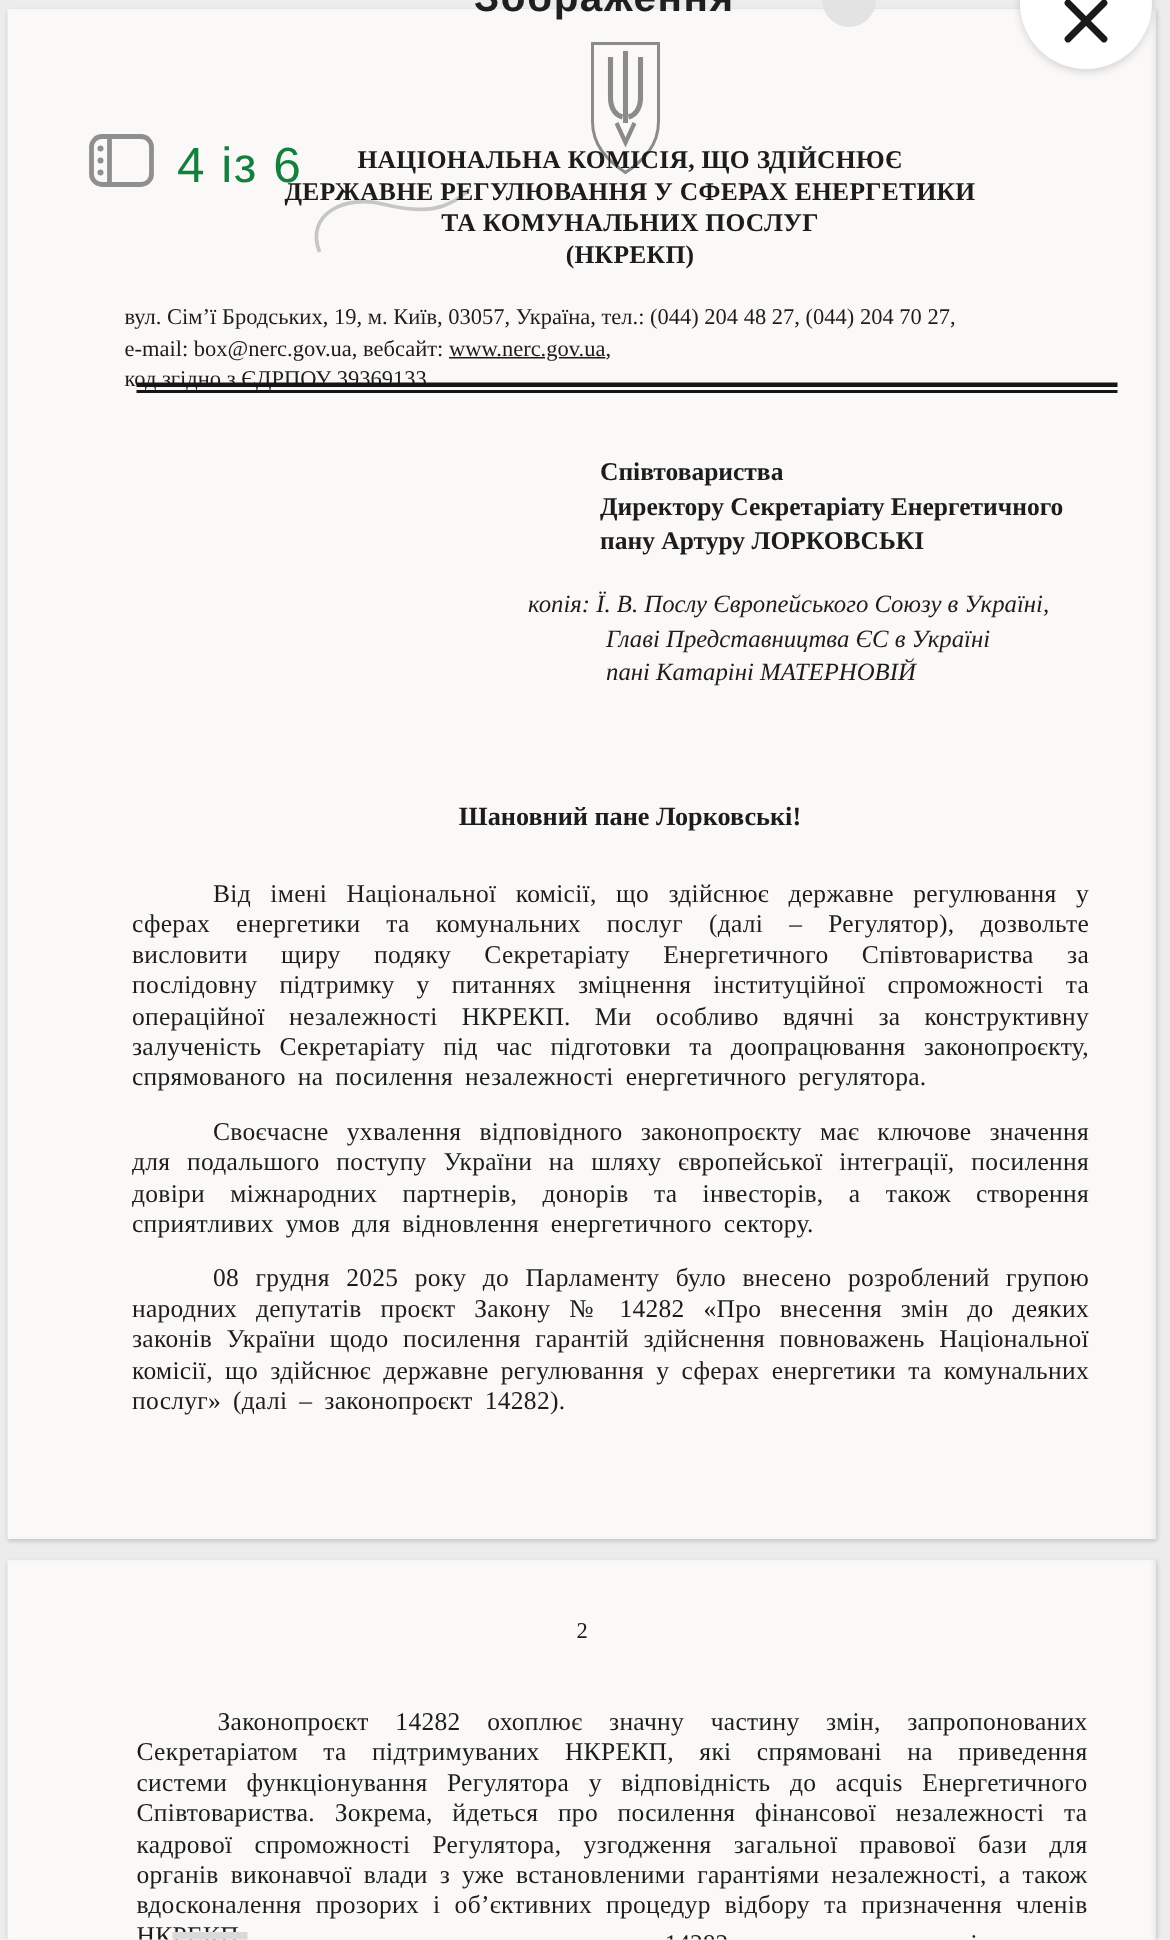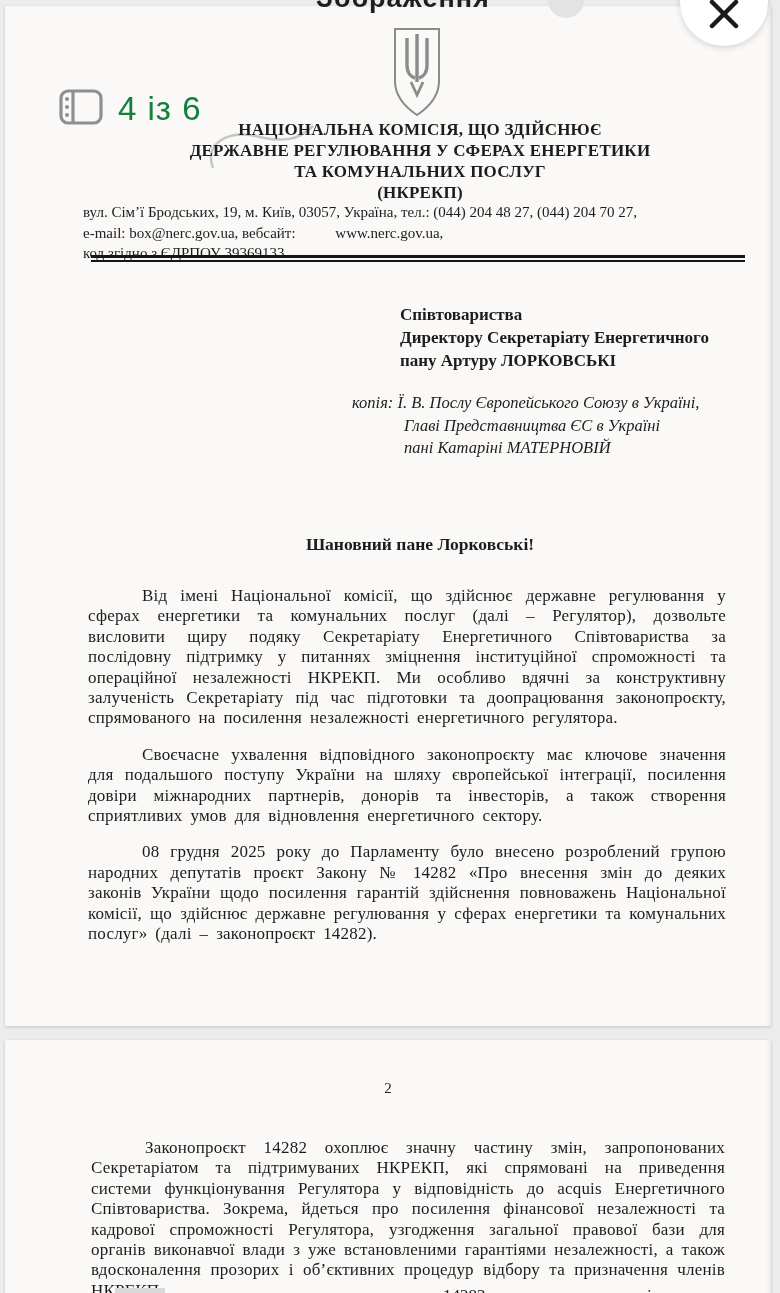--- a/index.html
+++ b/index.html
@@ -42,27 +42,27 @@
     box-shadow:0 1px 3px rgba(0,0,0,.18), inset -3px 0 4px -2px rgba(0,0,0,.10);
     color:#1c1c1c;
     font-family:"Liberation Serif",serif;
   }
   .page1{top:6px;height:1020px;}
   .page2{top:1040px;height:400px;}
   .emblem{position:absolute;left:386px;top:20px;filter:blur(.4px);opacity:.85;}
   .scan-artifact{position:absolute;left:198px;top:116px;opacity:.75;}
   .doc-header{
     position:absolute;left:90px;top:90px;width:650px;text-align:center;
-    font-weight:bold;font-size:17px;line-height:21px;letter-spacing:.2px;margin-top:23px;
+    font-weight:bold;font-size:17px;line-height:21px;letter-spacing:.2px;
   }
   .doc-address{
     position:absolute;left:78px;top:196px;width:662px;
     font-size:15px;line-height:20.5px;
   }
-  .doc-address .site-link{margin-left:36px;}
+  .doc-address .site-link{text-decoration:underline;}
   .double-rule{
     position:absolute;left:86px;top:249px;width:654px;height:2px;
     border-top:3.5px solid #161616;border-bottom:2.5px solid #161616;
   }
   .recipient{
     position:absolute;left:395px;top:297px;width:345px;
     font-weight:bold;font-size:17px;line-height:23px;
   }
   .copy-block{
     position:absolute;left:347px;top:386px;width:400px;

